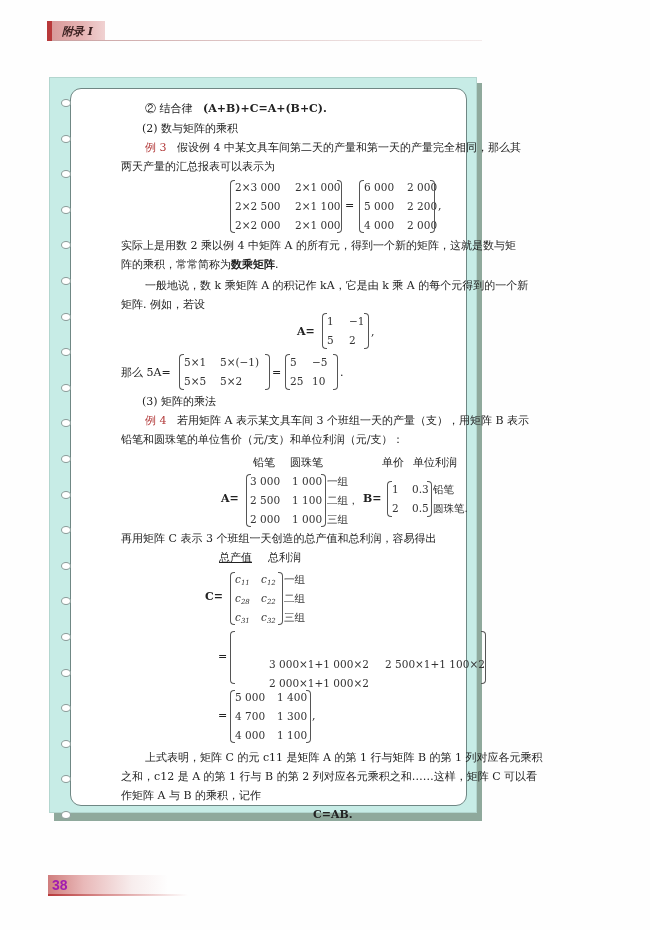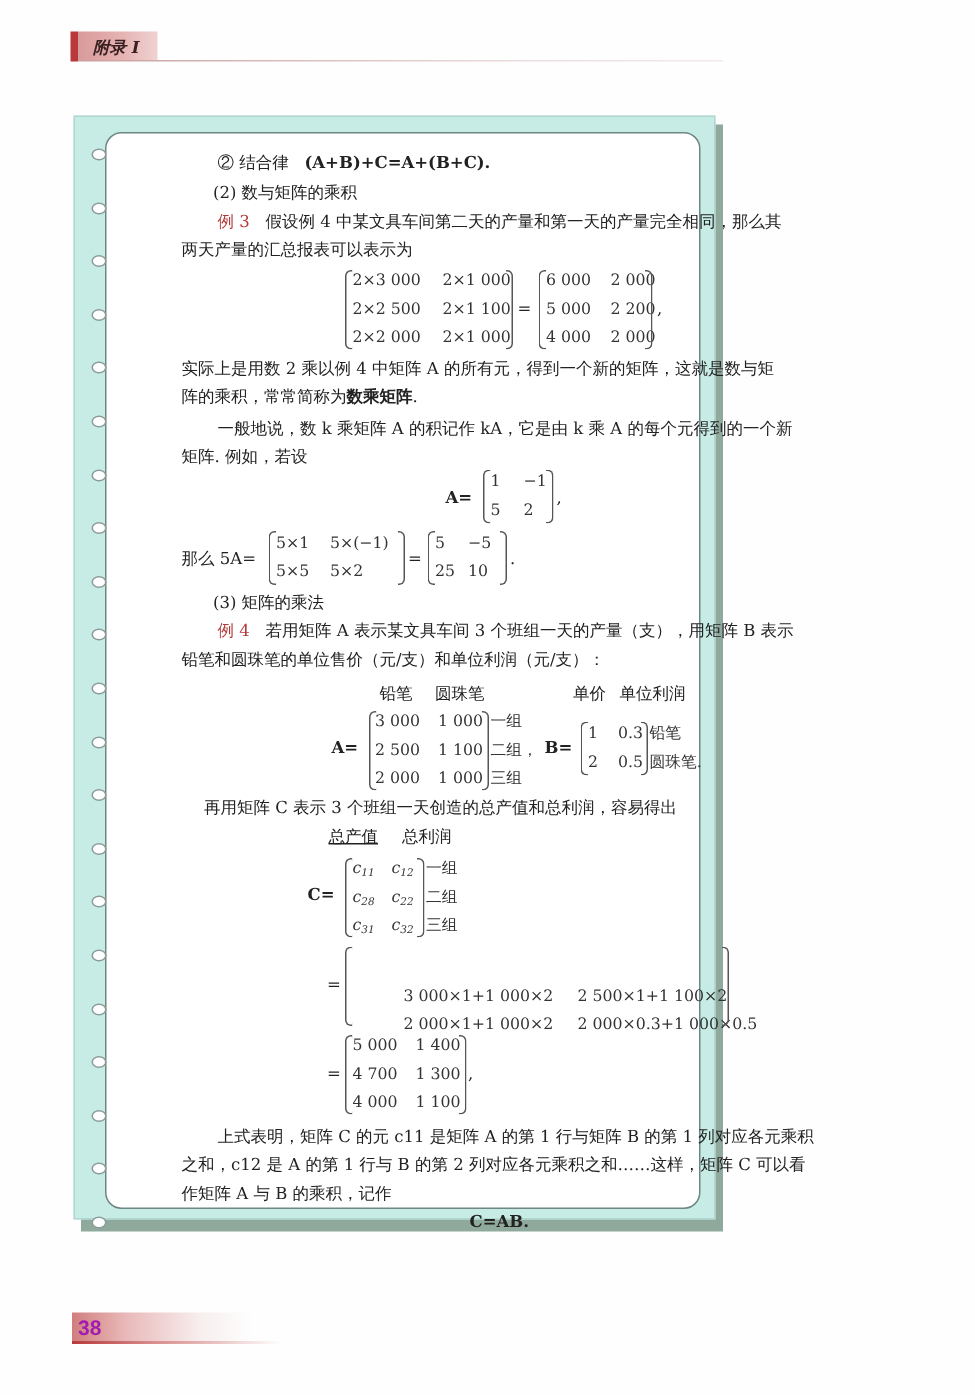--- a/index.html
+++ b/index.html
@@ -191,21 +191,21 @@
     <div class="cell">0.3</div>
     <div class="cell">2</div>
     <div class="cell">0.5</div>
   </div>
 <div class="bracket br" style="left:427px;top:481px;height:36px;"></div>
 <div class="mat" id="m-B-labels" style="left: 433px; top: 482px; grid-template-columns: 40px; grid-auto-rows: 19px;">
     <div class="cell">铅笔</div>
     <div class="cell">圆珠笔.</div>
   </div>
 
-<div class="txt" style="left:121px;top:532px;margin-left:15px;">再用矩阵 C 表示 3 个班组一天创造的总产值和总利润，容易得出</div>
+<div class="txt" style="left:121px;top:532px;">再用矩阵 C 表示 3 个班组一天创造的总产值和总利润，容易得出</div>
 
 <div class="txt" style="left:219px;top:551px;text-decoration:underline;">总产值</div>
 <div class="txt" style="left:268px;top:551px;">总利润</div>
 
 <div class="txt b" style="left:205px;top:590px;">C=</div>
 <div class="bracket bl" style="left:230px;top:572px;height:53px;"></div>
 <div class="mat i" id="m-C" style="left: 235px; top: 572px; grid-template-columns: 26px 18px; grid-auto-rows: 19px;">
     <div class="cell">c<span class="sub">11</span></div>
     <div class="cell">c<span class="sub">12</span></div>
     <div class="cell">c<span class="sub">28</span></div>
@@ -219,21 +219,20 @@
     <div class="cell">二组</div>
     <div class="cell">三组</div>
   </div>
 
 <div class="txt" style="left:218px;top:650px;">=</div>
 <div class="bracket bl" style="left:230px;top:631px;height:53px;"></div>
 <div class="mat" id="m-C-exp" style="left: 235px; top: 657px; grid-template-columns: 116px 130px; grid-auto-rows: 19px; margin-left: 34px;">
     <div class="cell">3 000×1+1 000×2</div>
     <div class="cell">2 500×1+1 100×2</div>
     <div class="cell">2 000×1+1 000×2</div>
-    <div class="cell">2 000×0.3+1 000×0.5</div>
   </div>
 <div class="bracket br" style="left:481px;top:631px;height:53px;"></div>
 
 <div class="txt" style="left:218px;top:709px;">=</div>
 <div class="bracket bl" style="left:230px;top:690px;height:53px;"></div>
 <div class="mat" id="m-C-res" style="left: 235px; top: 690px; grid-template-columns: 42px 32px; grid-auto-rows: 19px;">
     <div class="cell">5 000</div>
     <div class="cell">1 400</div>
     <div class="cell">4 700</div>
     <div class="cell">1 300</div>

